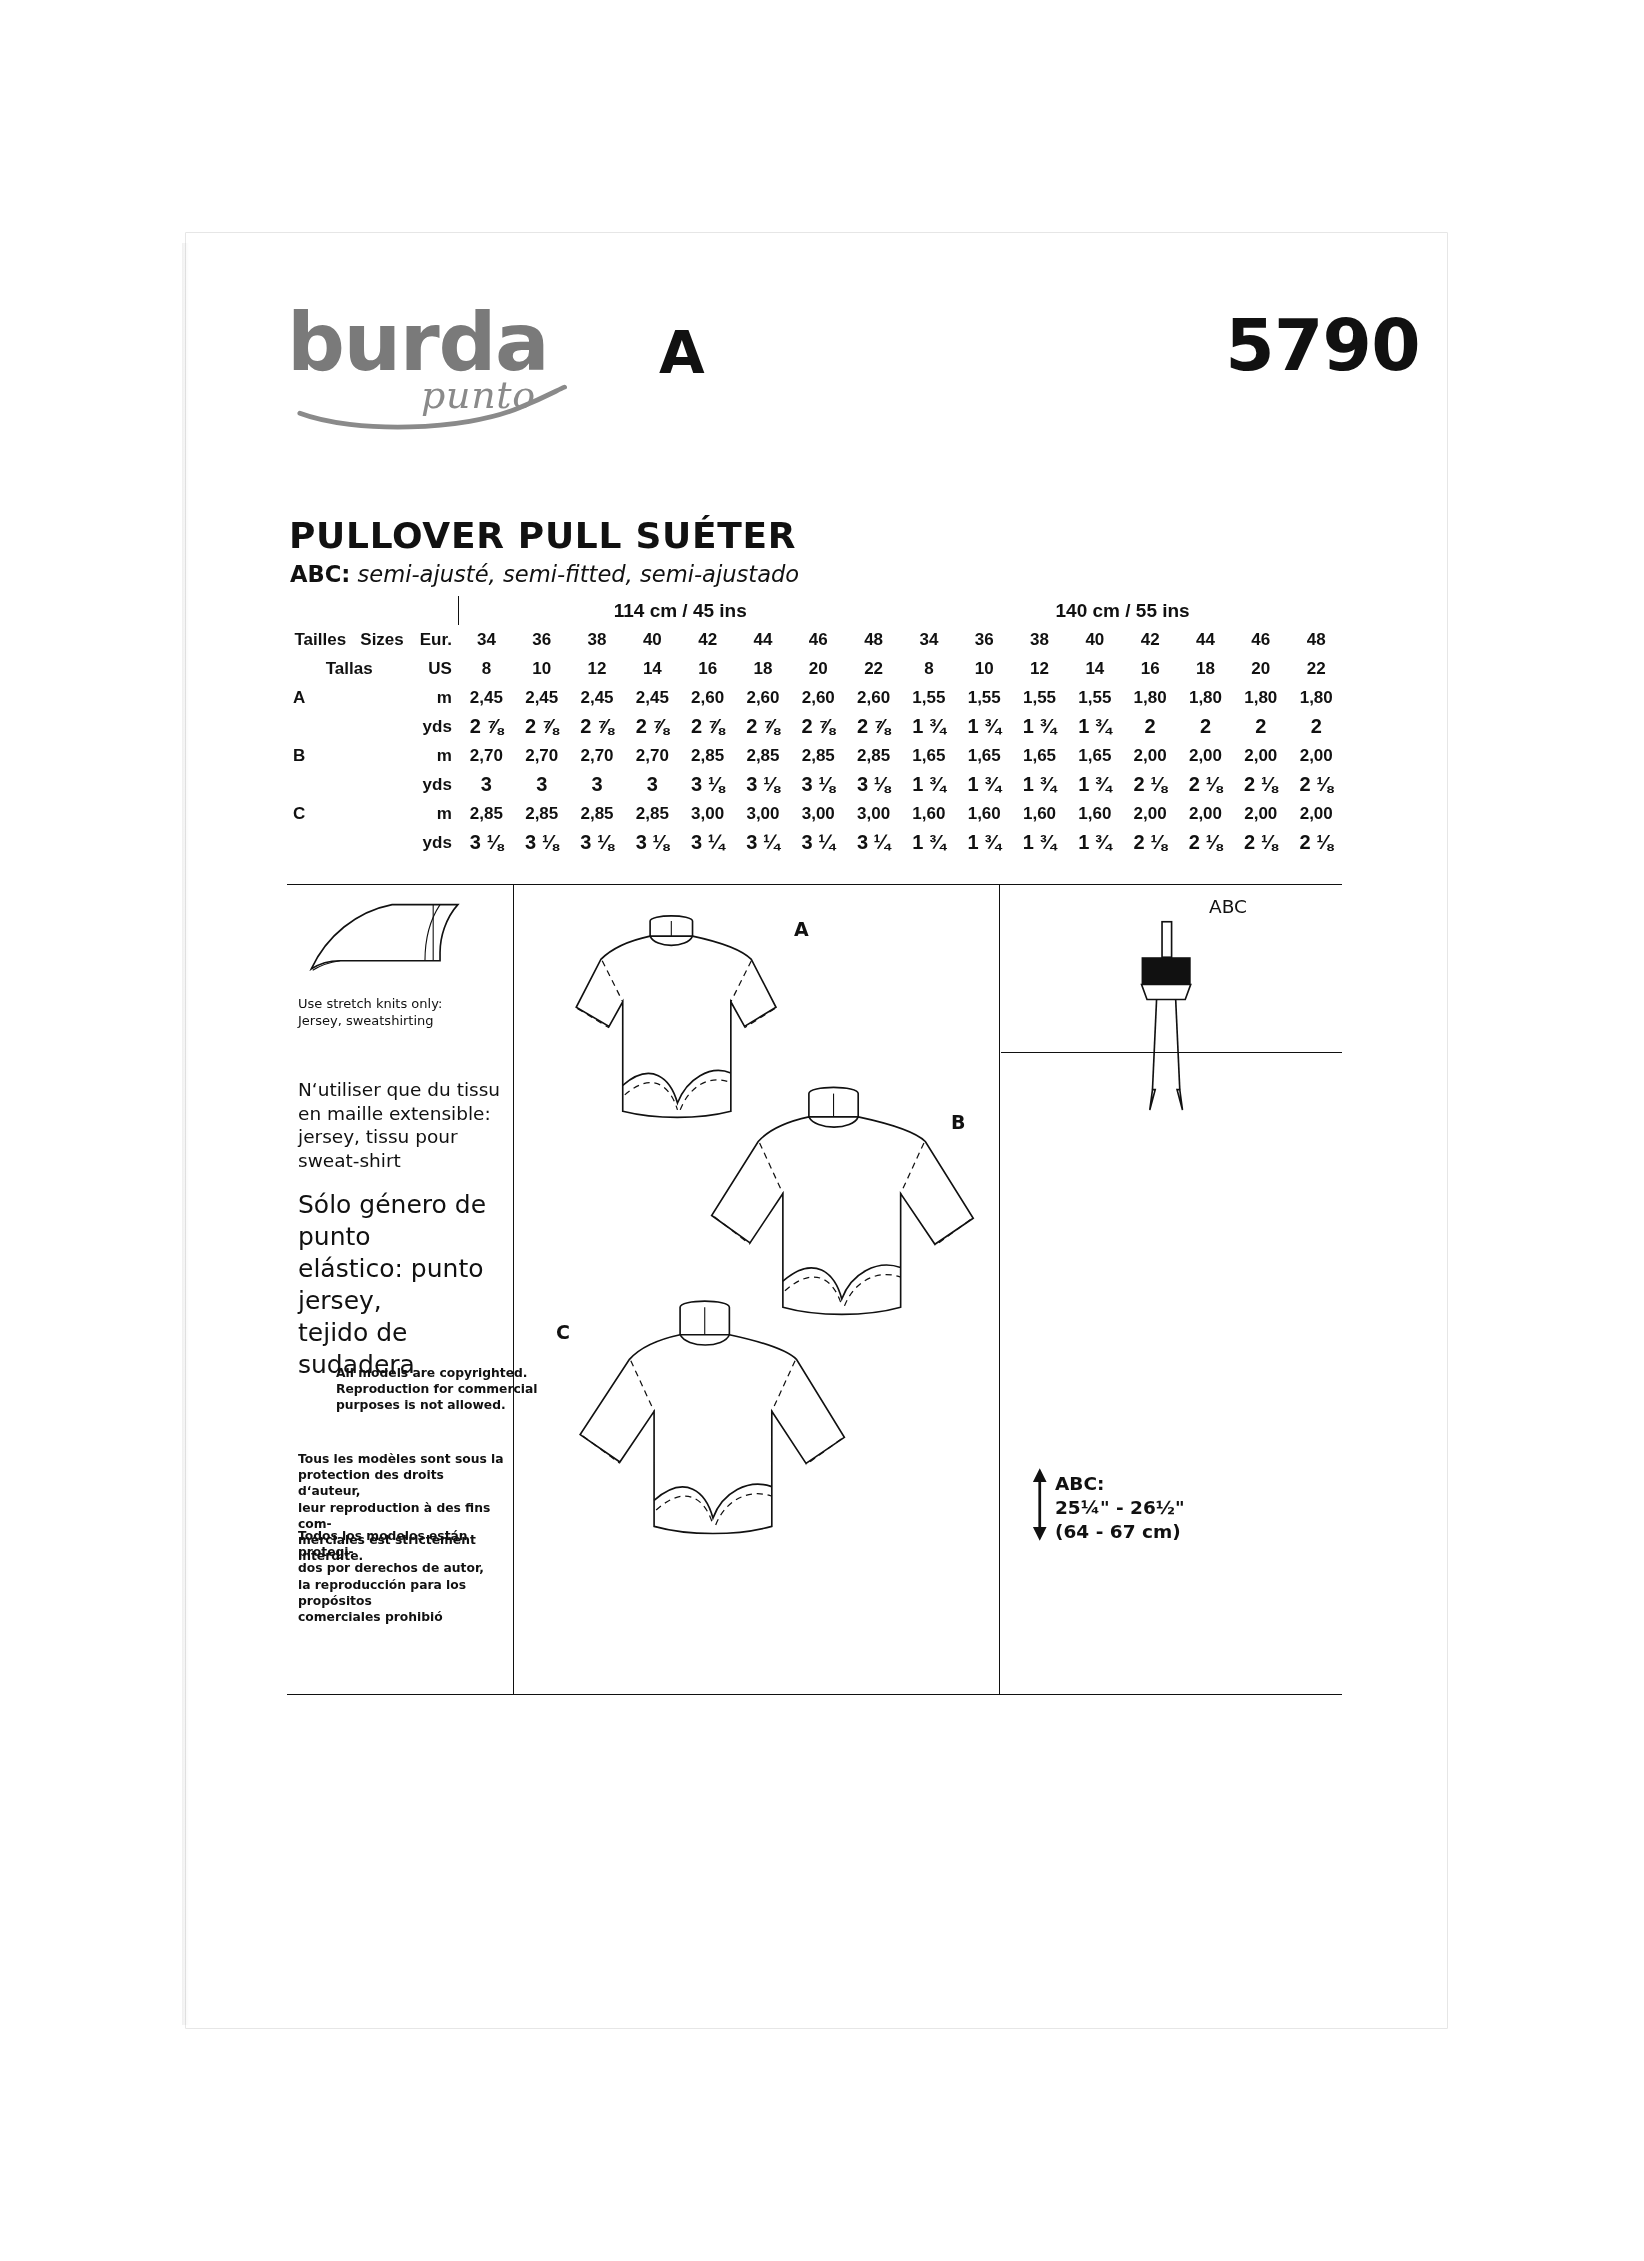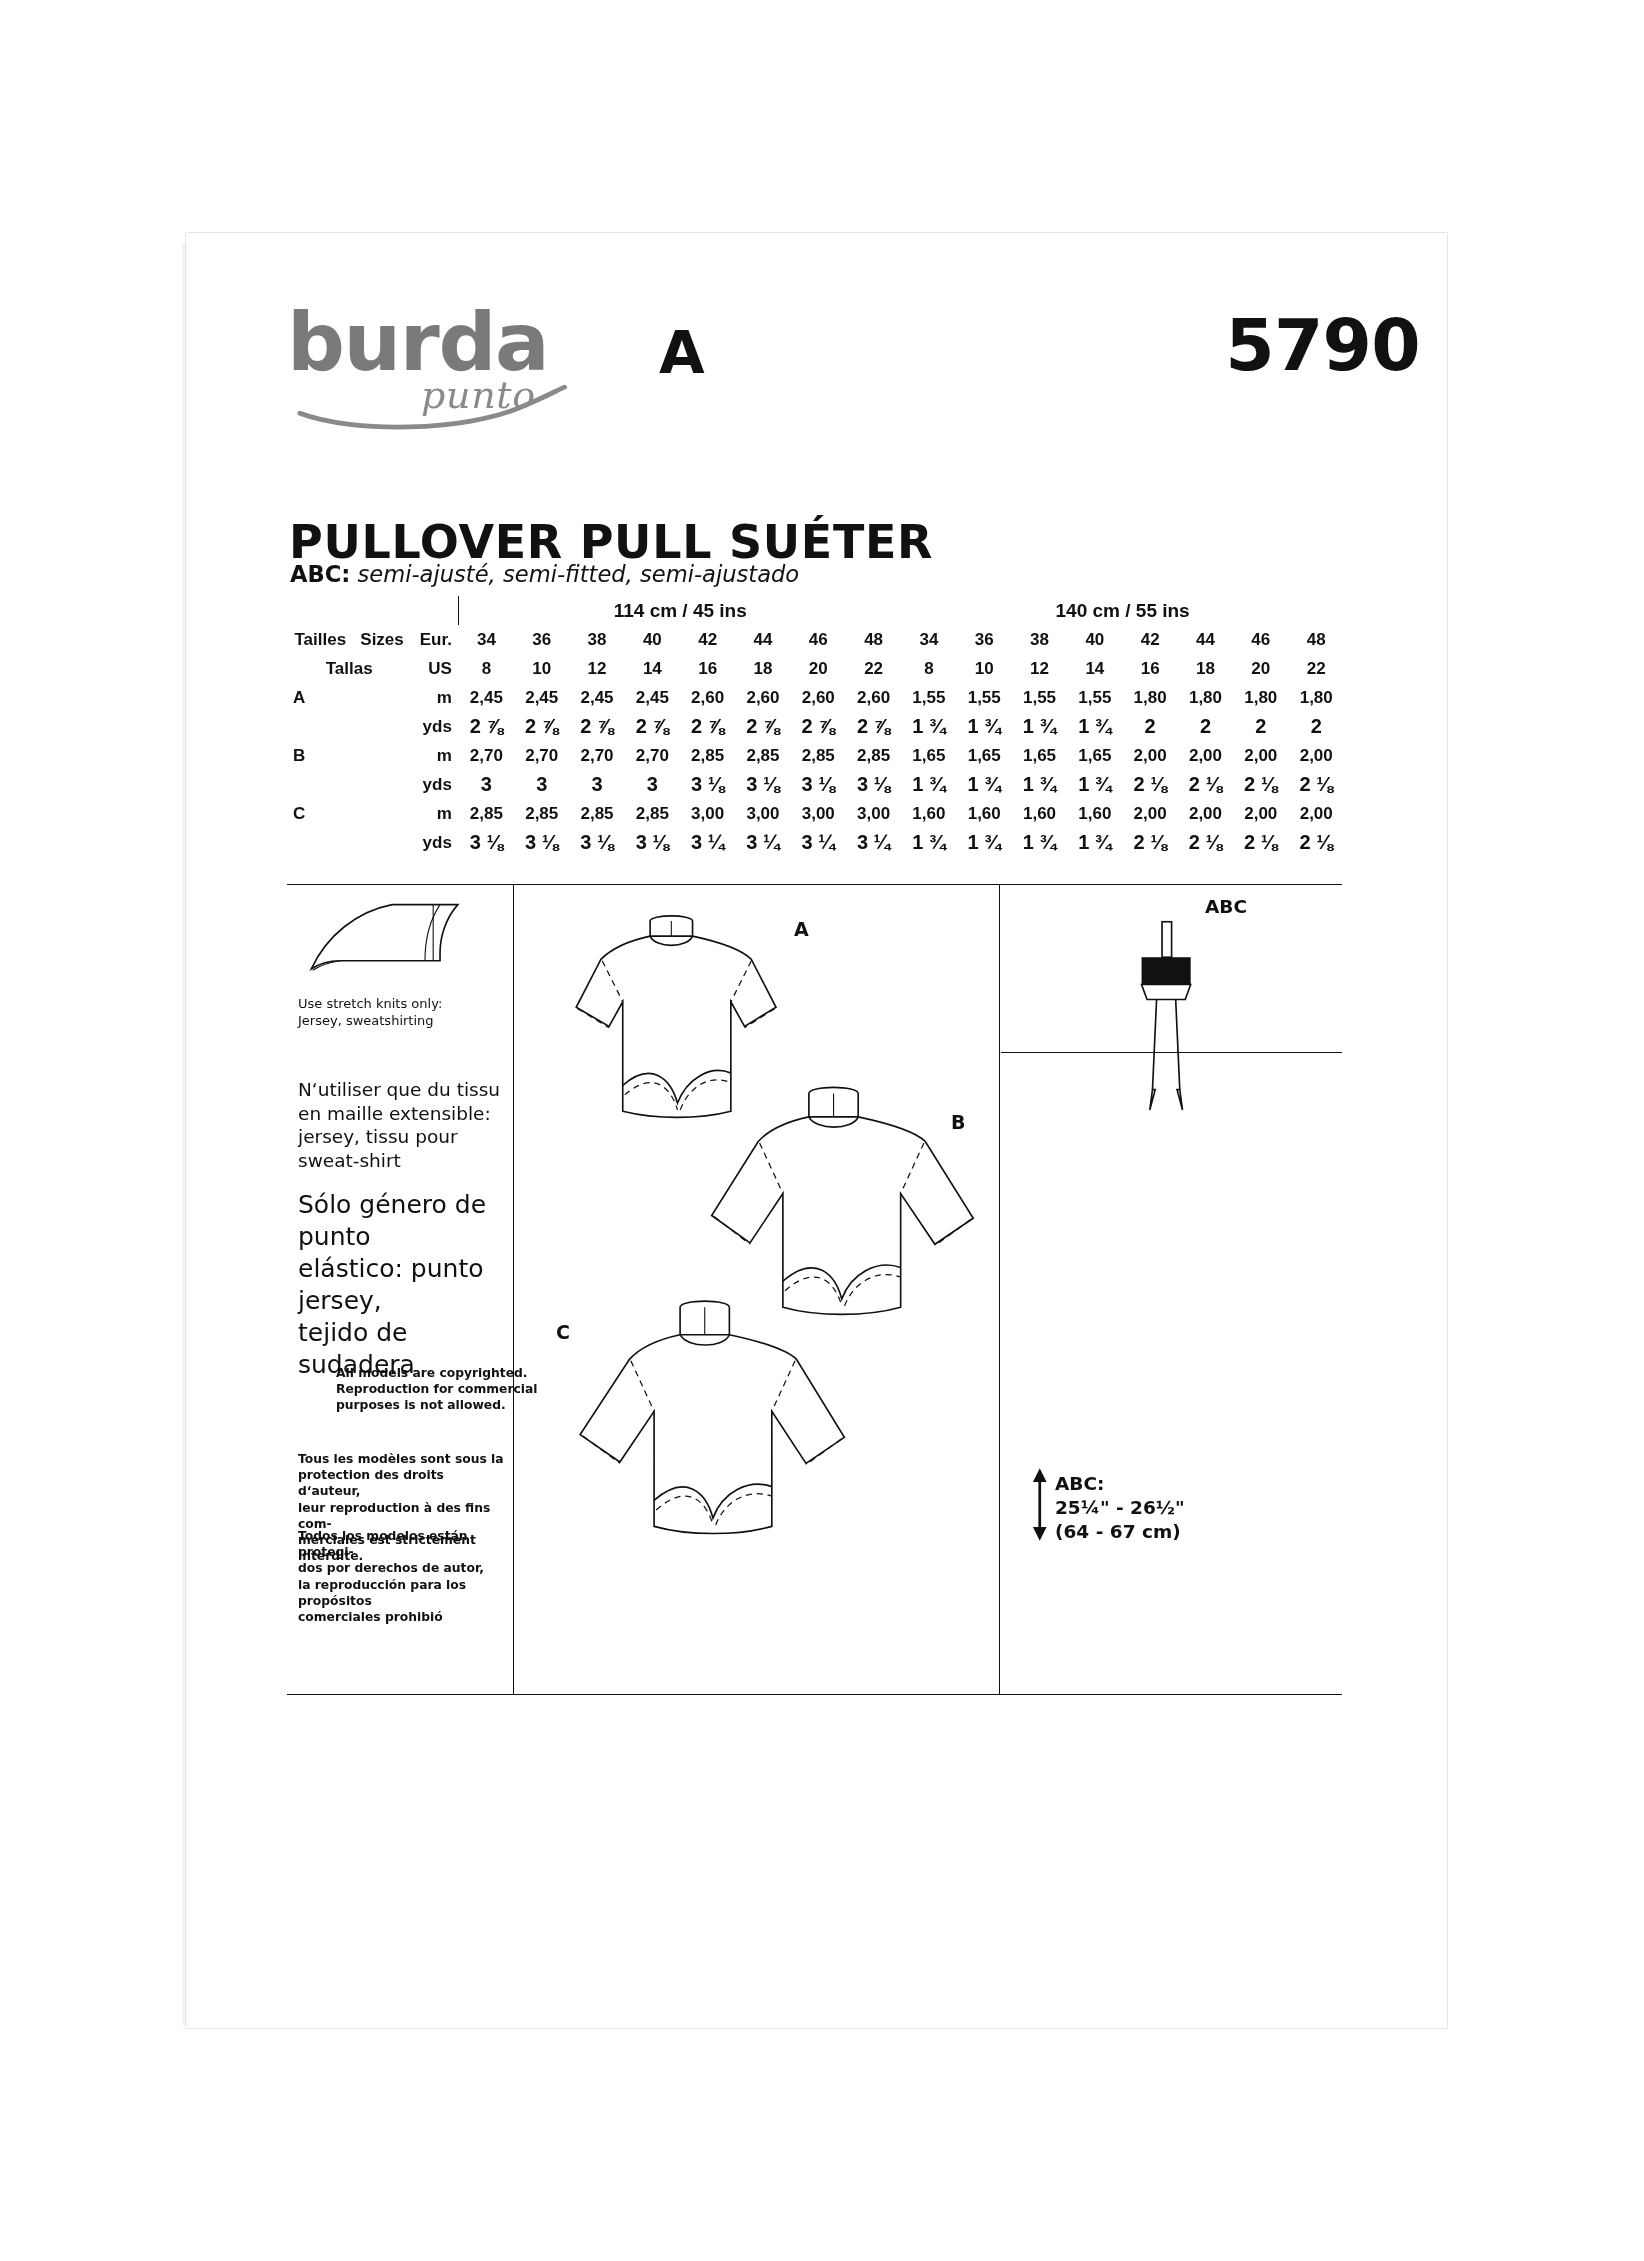--- a/index.html
+++ b/index.html
@@ -86,21 +86,21 @@
     color: #111;
     font-family: "DejaVu Sans", sans-serif;
     letter-spacing: -0.7px;
   }
 
   
   .title-main {
     position: absolute;
     left: 103px;
     top: 282px;
-    font-size: 46px;
+    font-size: 36px;
     font-weight: bold;
     color: #111;
     font-family: "DejaVu Sans", sans-serif;
     letter-spacing: 0.7px;
   }
   .title-sub {
     position: absolute;
     left: 104px;
     top: 328px;
     font-size: 22.6px;
@@ -201,21 +201,21 @@
     left: 227px;
     top: 0;
     width: 828px;
     height: 809px;
   }
   .abc-label {
     position: absolute;
     right: 95px;
     top: 11px;
     font-size: 18.5px;
-    font-weight: bold;
+    font-weight: normal;
     font-family: "DejaVu Sans", sans-serif;
     color: #111;
   }
   .notions-divider {
     position: absolute;
     left: 487px;
     top: 167px;
     width: 341px;
     border-top: 1.4px solid #111;
   }

